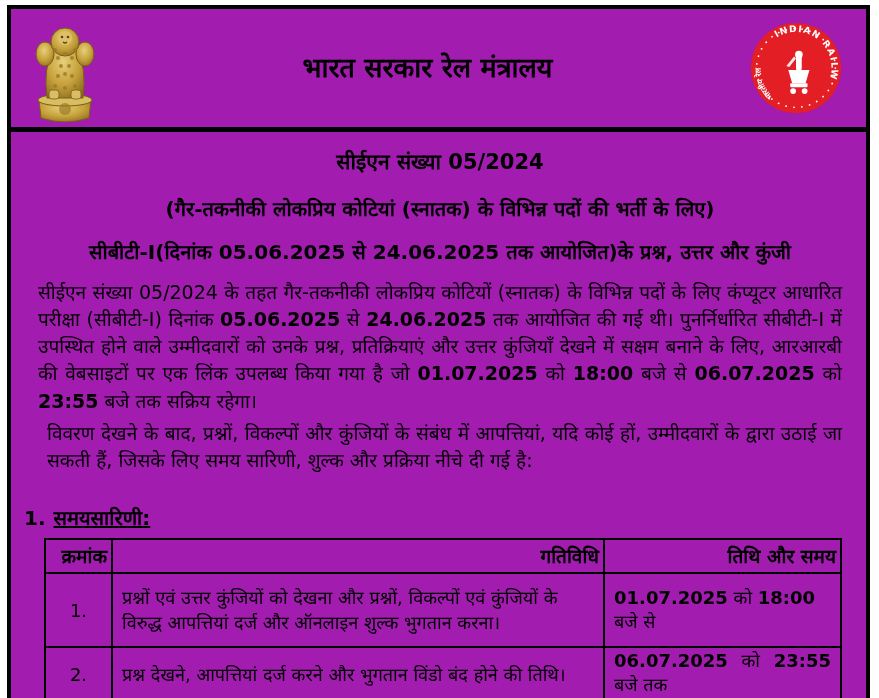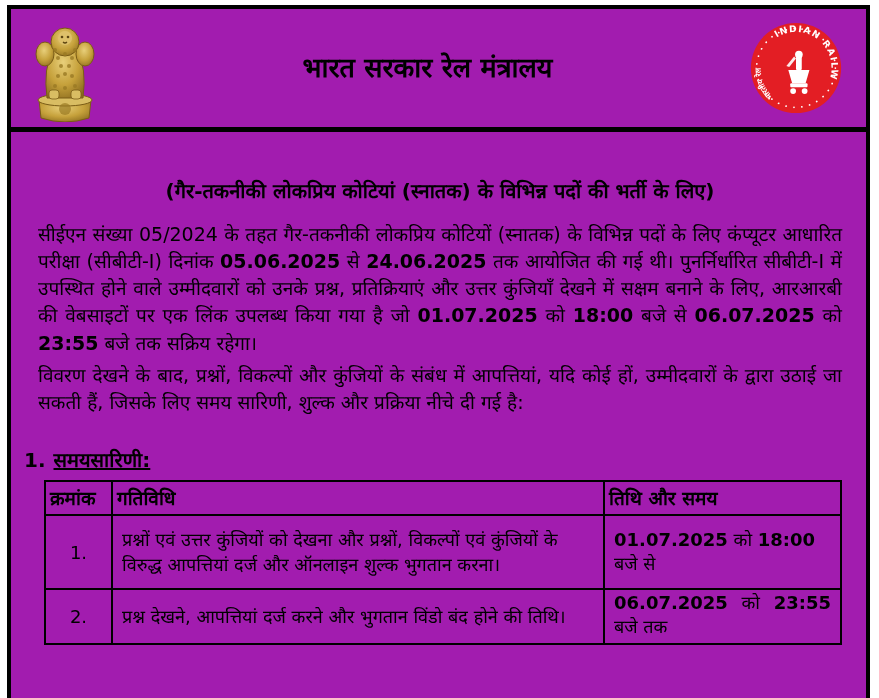--- a/index.html
+++ b/index.html
@@ -13,30 +13,30 @@
   .header {
     height:118px; display:flex; align-items:center;
     padding:0 22px 0 12px;
   }
   .emblem-wrap { width:84px; height:110px; flex:0 0 auto; display:flex; align-items:center; justify-content:center; }
   .titles { flex:1 1 auto; text-align:center; font-weight:700; font-size:27px; line-height:1.2; }
   .logo-wrap { width:96px; height:96px; flex:0 0 auto; }
   .divider { height:5px; background:#000; }
   .content { padding:6px 24px 0 27px; }
   .cen-line { text-align:center; font-weight:700; font-size:21px; margin-top:9px; }
-  .subtitle  { text-align:center; font-weight:700; font-size:20px; margin-top:39px; }
+  .subtitle  { text-align:center; font-weight:700; font-size:20px; margin-top:20px; }
   .notice-heading { text-align:center; font-weight:700; font-size:20px; line-height:1.35; margin-top:17px; }
   .para { font-size:19px; line-height:1.43; text-align:justify; margin-top:13px; }
-  .para.second { margin-top:5px; }
+  .para.second { margin-top:5px;margin-left:9px; }
   .sched-heading { font-size:20px; font-weight:700; margin:30px 0 7px -14px; }
   .sched-heading .num { margin-right:8px; }
   .sched-heading .lbl { text-decoration:underline; }
   table.schedule { border-collapse:collapse; table-layout:fixed; margin-left:6px; width:calc(100% - 6px); }
   table.schedule th, table.schedule td { border:2px solid #000; vertical-align:middle; }
-  table.schedule th { font-size:19px; font-weight:700; padding:3px 4px; text-align:left; height:32px; }
+  table.schedule th { font-size:19px; font-weight:700; padding:3px 4px; text-align:right; height:32px; }
   table.schedule td { font-size:18px; padding:3px 9px; }
   td.sn { text-align:center; }
   td.activity { line-height:1.4; }
   td.datetime { line-height:1.35; }
   tr.row1 { height:74px; }
   tr.row2 { height:46px; }
   tr.row2 td.datetime { text-align:justify; vertical-align:top; padding-top:1px; }
   .b { font-weight:700; }
   col.c-sn { width:67px; }
   col.c-act { width:492px; }
@@ -124,24 +124,26 @@
           <path d="M40 48 l8 -10 2 2 -7 9 Z" opacity="0.9"></path>
         </g>
       </svg>
     </div>
   </div>
 
   <div class="divider"></div>
 
   <div class="content">
 
+    <div class="cen-line">सीईएन संख्या 05/2024</div>
 
     <div class="subtitle">(गैर-तकनीकी लोकप्रिय कोटियां (स्नातक) के विभिन्न पदों की भर्ती के लिए)</div>
 
     <div class="notice-heading">
+      <div>सीबीटी-I(दिनांक 05.06.2025 से 24.06.2025 तक आयोजित)के प्रश्न, उत्तर और कुंजी</div>
     </div>
 
     <p class="para"><span>सीईएन संख्या 05/2024 के तहत गैर-तकनीकी लोकप्रिय कोटियों (स्नातक) के विभिन्न पदों के लिए कंप्यूटर आधारित परीक्षा (सीबीटी-I) दिनांक </span><span class="b">05.06.2025</span><span> से </span><span class="b">24.06.2025</span><span> तक आयोजित की गई थी। पुनर्निर्धारित सीबीटी-I  में उपस्थित होने वाले उम्मीदवारों को उनके प्रश्न,  प्रतिक्रियाएं और उत्तर कुंजियाँ देखने में सक्षम बनाने के लिए, आरआरबी की वेबसाइटों पर एक लिंक उपलब्ध किया गया है जो </span><span class="b">01.07.2025</span><span> को </span><span class="b">18:00</span><span> बजे से </span><span class="b">06.07.2025</span><span> को </span><span class="b">23:55</span><span> बजे तक सक्रिय रहेगा।</span></p>
     <p class="para second"><span>विवरण देखने के बाद, प्रश्नों, विकल्पों और कुंजियों के संबंध में आपत्तियां, यदि कोई हों, उम्मीदवारों  के द्वारा उठाई जा सकती हैं, जिसके लिए समय सारिणी, शुल्क और प्रक्रिया नीचे दी गई है:</span></p>
 
     <div class="sched-heading">
       <span class="num">1.</span><span class="lbl">समयसारिणी:</span>
     </div>
 
     <table class="schedule">

